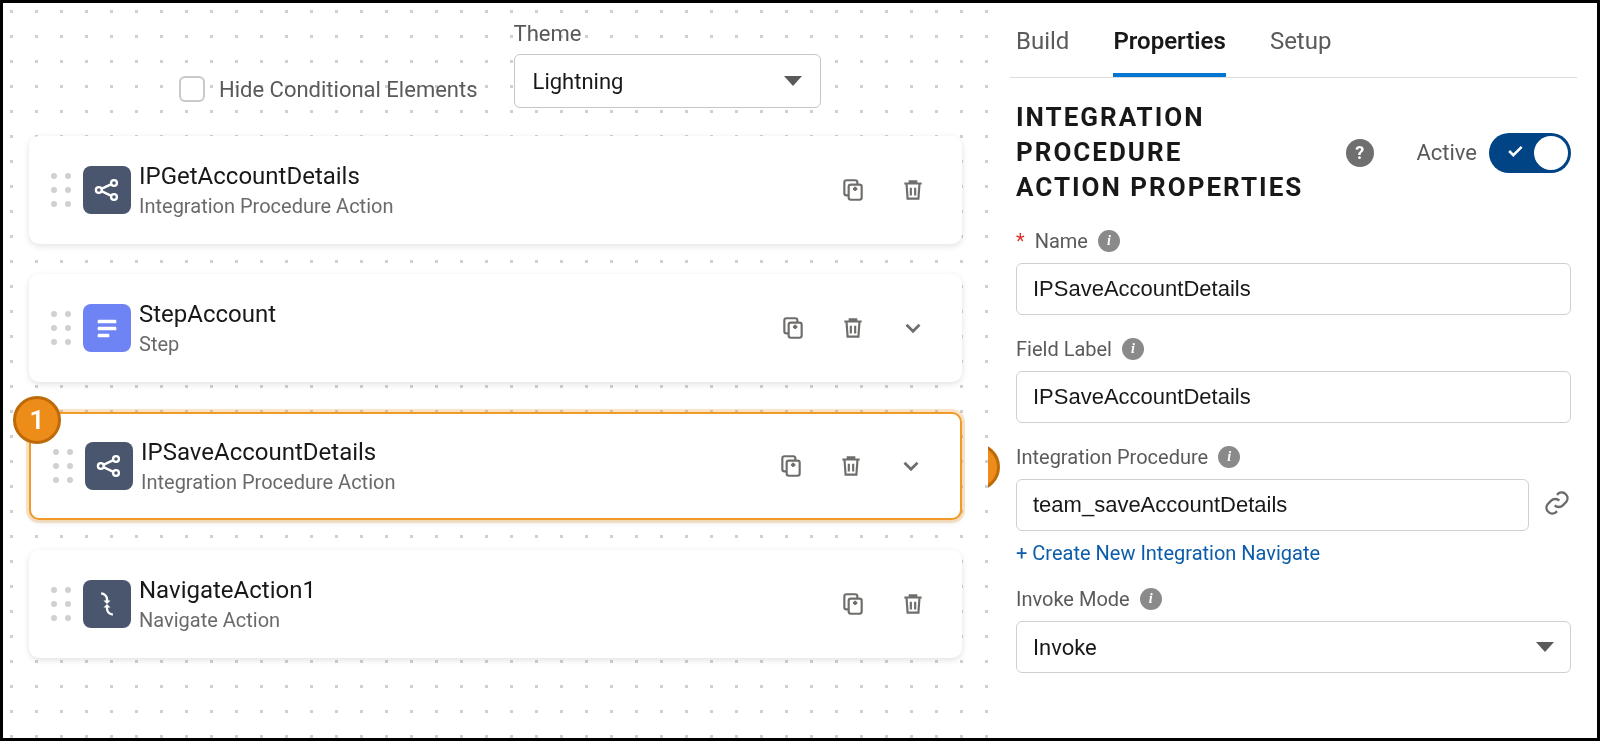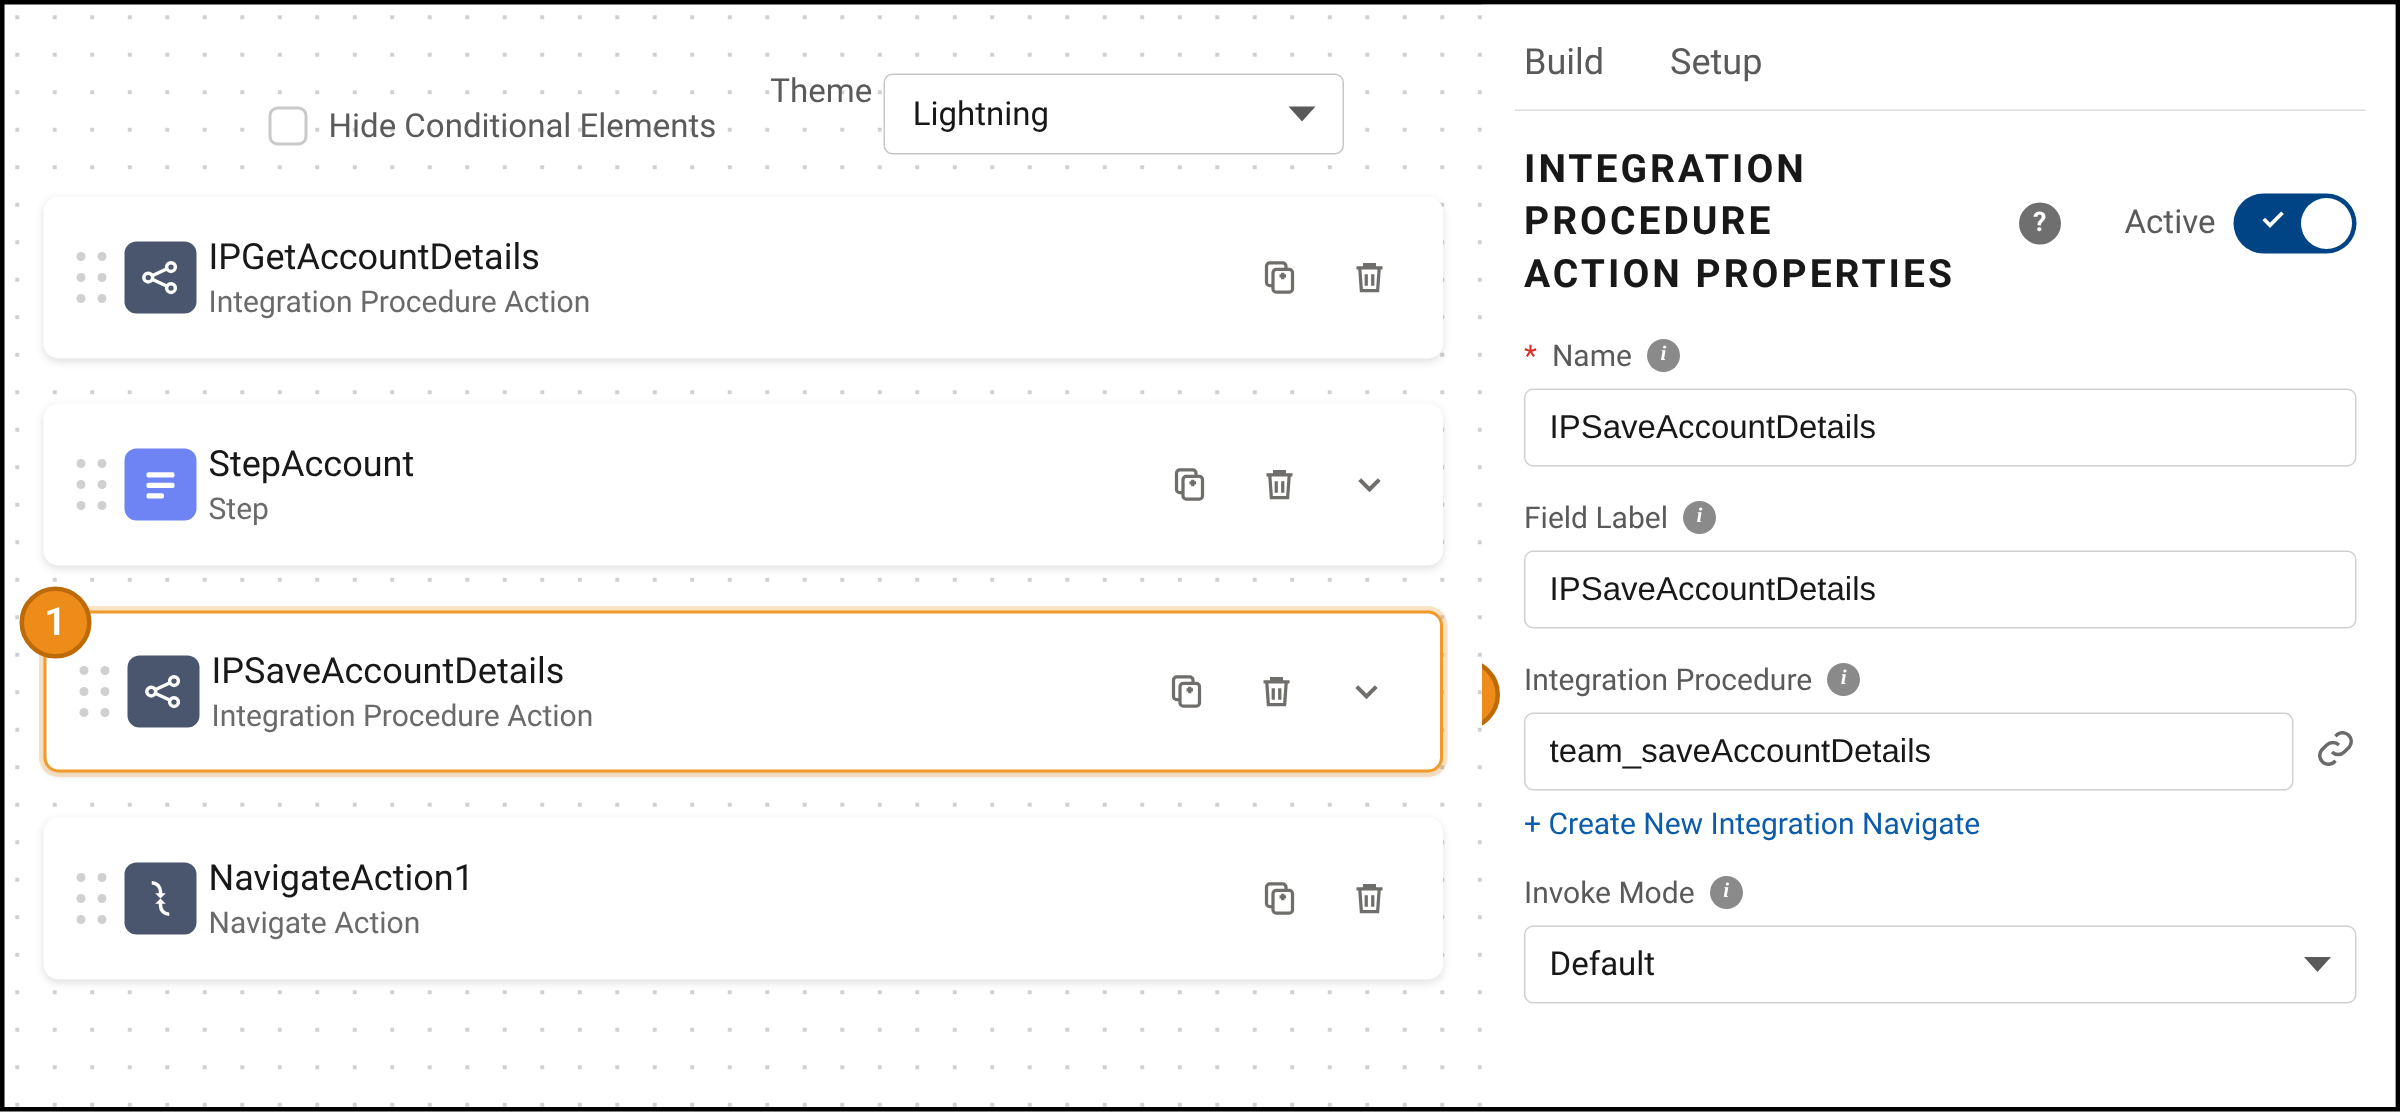--- a/index.html
+++ b/index.html
@@ -35,21 +35,21 @@
     margin-bottom: 28px;
     padding-left: 150px;
   }
   .check-field { display: flex; align-items: center; gap: 14px; margin-bottom: 6px; }
   .checkbox {
     width: 26px; height: 26px;
     border: 2px solid #c9c9c9; border-radius: 6px;
     background: #fff;
   }
   .check-label { font-size: 22px; color: #5a5a5a; }
-  .theme-field { display: flex; flex-direction: row; gap: 8px; margin-top: 28px; }
+  .theme-field { display: flex; flex-direction: column; gap: 8px; }
   .theme-label { font-size: 22px; color: #5a5a5a; }
   .theme-select {
     width: 307px; height: 54px;
     border: 1px solid #c6c6c6; border-radius: 6px;
     background: #fff;
     display: flex; align-items: center; justify-content: space-between;
     padding: 0 18px;
     font-size: 22px; color: #181818;
   }
   .caret-down {
@@ -417,20 +417,21 @@
           </div>
         </div>
       </div>
 
     </div>
   </div>
 
   <div class="properties-panel">
     <div class="tabs">
       <div class="tab">Build</div>
+      <div class="tab active">Properties</div>
       <div class="tab">Setup</div>
     </div>
 
     <div class="panel-header">
       <div class="panel-title">
         <span>INTEGRATION</span><br>
         <span>PROCEDURE</span><br>
         <span>ACTION PROPERTIES</span>
       </div>
       <div class="help-circle">?</div>
@@ -481,19 +482,19 @@
       </div>
       <a class="create-link">+ Create New Integration Navigate</a>
     </div>
 
     <div class="field">
       <div class="field-label">
         <span>Invoke Mode</span>
         <span class="info-circle">i</span>
       </div>
       <div class="select-input">
-        <span>Default</span>
+        <span>Invoke</span>
         <span class="caret-down"></span>
       </div>
     </div>
 
   </div>
 </div>
 
 </body></html>

